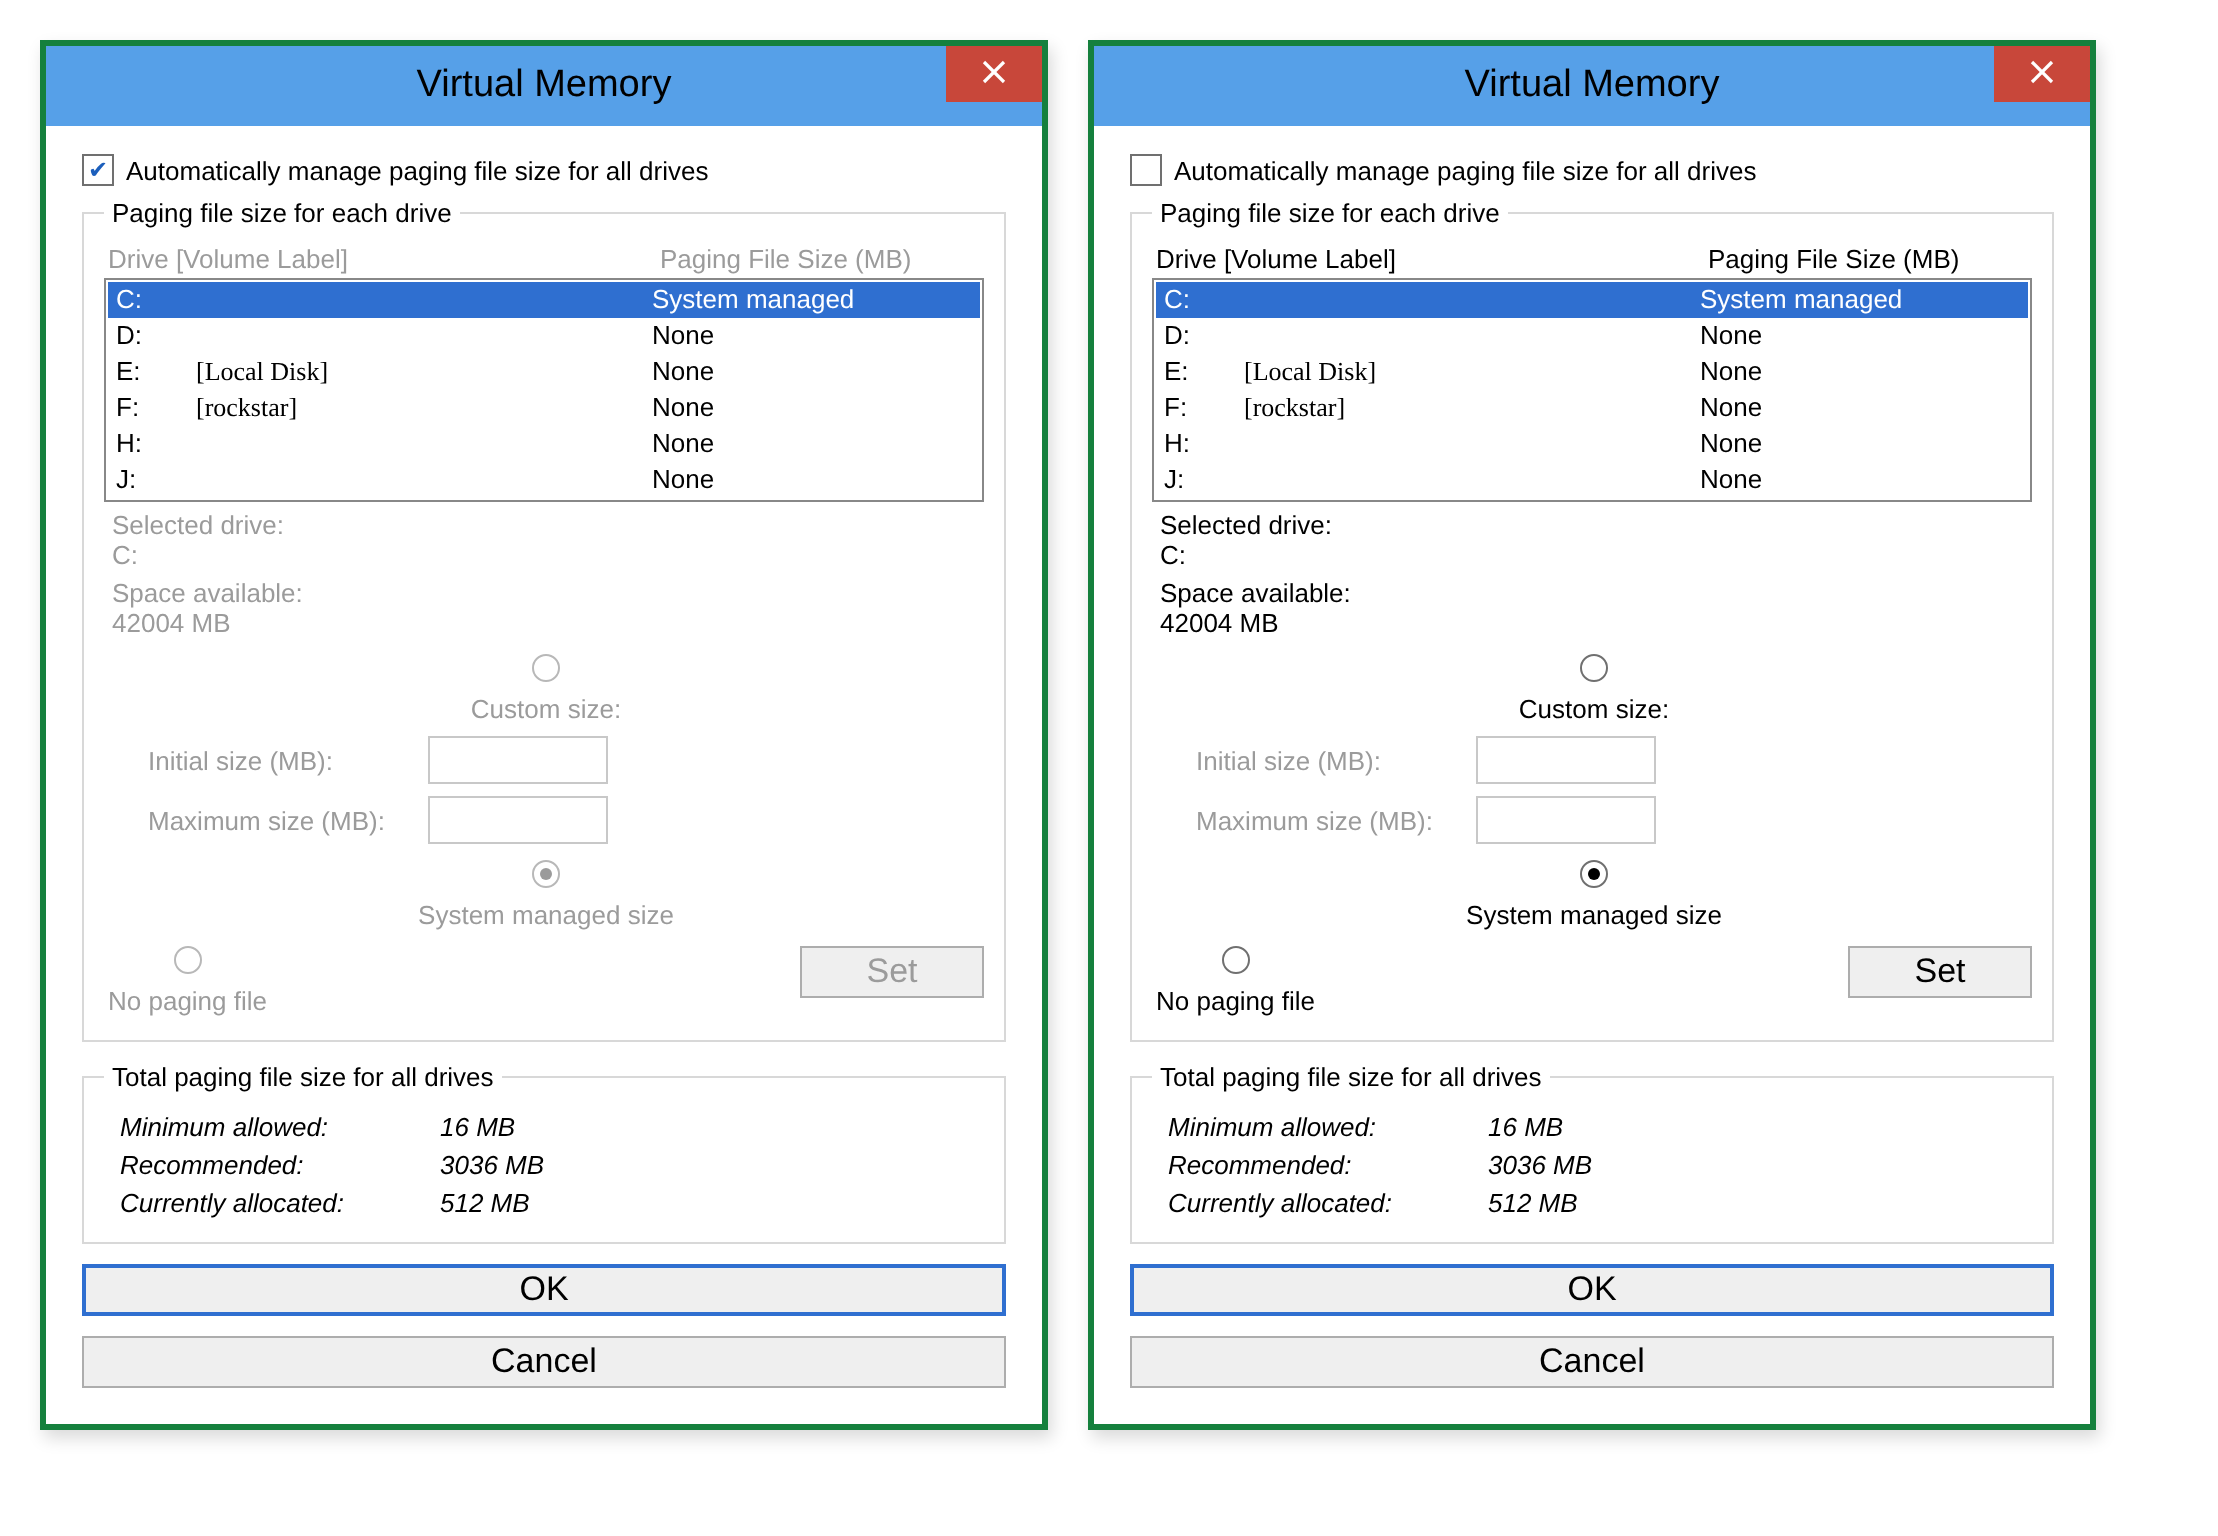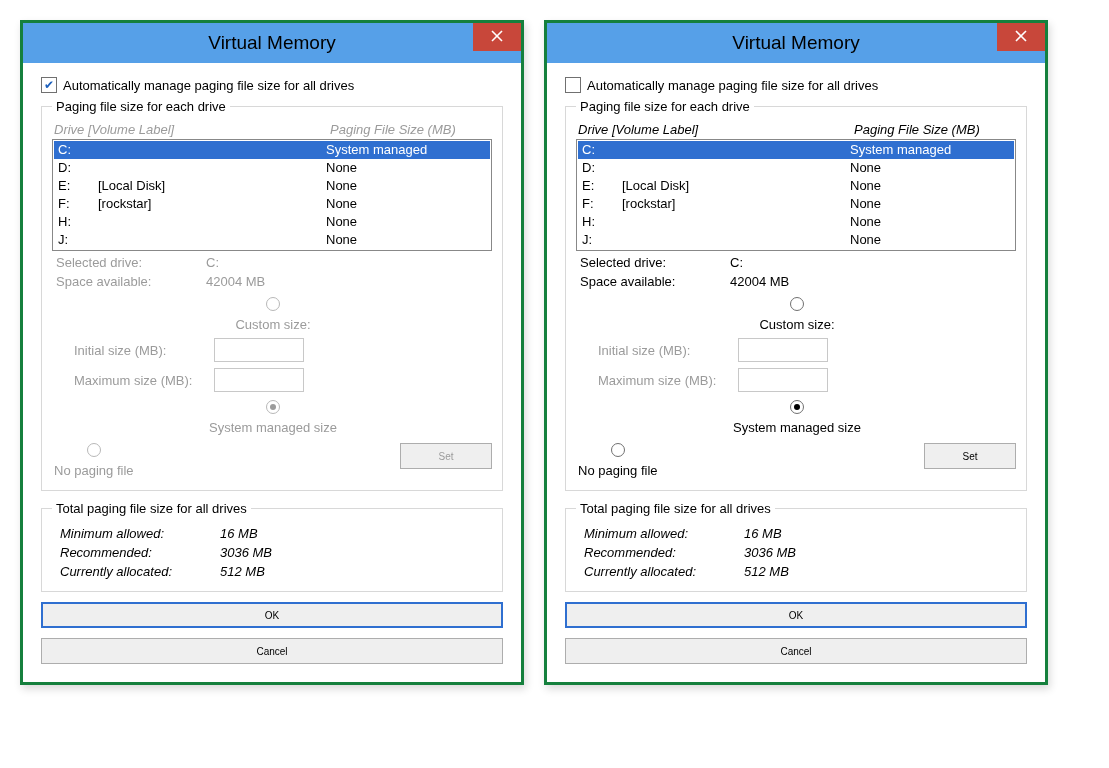--- a/index.html
+++ b/index.html
@@ -66,44 +66,44 @@
   fieldset {
     border: 1px solid #d8d8d8;
     margin: 0 0 10px 0;
     padding: 6px 10px 12px 10px;
   }
   legend { padding: 0 4px; }
   .disabled { color: #9b9b9b !important; }
   .drv-header {
     display: flex;
     margin: 2px 2px 0 2px;
-    font-style: italic;
   }
   .drv-header > div:first-child { flex: 1; }
   .drv-header > div:last-child { width: 160px; }
   .drv-list {
     border: 1px solid #888;
     background: #fff;
     margin-top: 2px;
     padding: 1px;
   }
   .drv-row {
     display: flex;
     padding: 0 4px;
     line-height: 18px;
     cursor: pointer;
   }
   .drv-row.sel { background: #2f6fd0; color: #fff; }
   .drv-row .c1 { width: 40px; }
-  .drv-row .c2 { flex: 1; }
+  .drv-row .c2 { flex: 1; font-family: Liberation Serif, serif; }
   .drv-row .c3 { width: 160px; }
   .info-row {
     display: flex;
     margin-top: 4px;
     padding-left: 4px;
+    flex-direction: column;
   }
   .info-row .lab { width: 150px; }
   .info-row .val { flex:1; }
   .radio-row {
     display: flex;
     align-items: center;
     gap: 6px;
     margin-top: 8px;
     padding-left: 2px;
     flex-direction: column;
@@ -145,21 +145,21 @@
   }
   .btn {
     min-width: 92px;
     height: 26px;
     border: 1px solid #adadad;
     background: #efefef;
     display: flex;
     align-items: center;
     justify-content: center;
     cursor: pointer;
-    font-size: 10px;
+    font-size: 17px;
   }
   .btn.primary { border: 2px solid #2f6fd0; }
   .btn.disabled-btn { color: #9b9b9b; cursor: default; }
   .btnrow {
     display: flex;
     justify-content: flex-end;
     gap: 10px;
     margin-top: 6px;
     flex-direction: column;
   }

